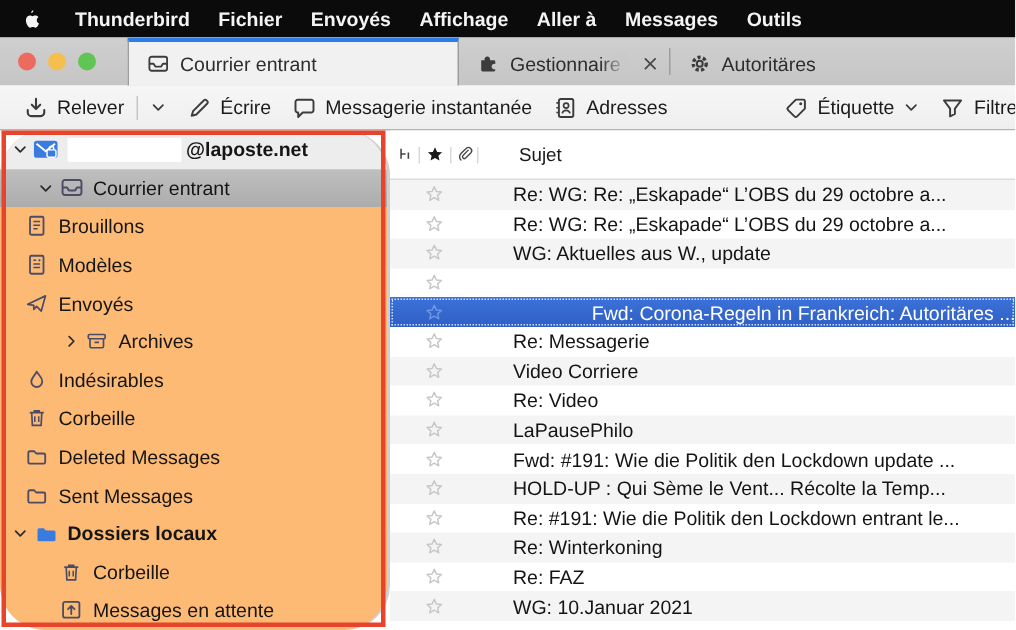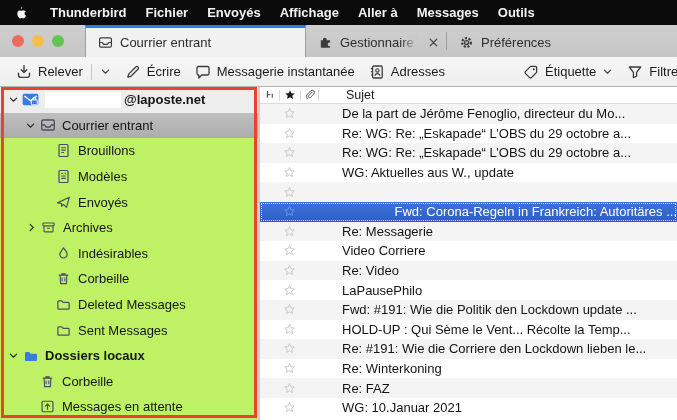--- a/index.html
+++ b/index.html
@@ -38,35 +38,35 @@
   .tbtn { display:flex; align-items:center; gap:6px; padding:0 7px; height:24px; flex:0 0 auto; }
   .tbtn svg { flex:0 0 auto; color:#3c3c3c; }
   .tdiv { width:1px; height:16px; background:#c6c6c6; margin:0 2px; }
   .chev { color:#555; }
   .spacer70 { width:64px; flex:0 0 auto; }
 
   
   .main { position:relative; display:flex; height:333px; }
 
   
-  .sidebar { width:260px; flex:0 0 auto; background:#bef264; border-right:2px solid #cfcfcf; overflow:hidden; }
+  .sidebar { width:260px; flex:0 0 auto; background:#fdba74; border-right:2px solid #cfcfcf; overflow:hidden;border-radius:30px; }
   .srow { height:25.6px; display:flex; align-items:center; font-size:13px; color:#151515; }
   .srow .twisty { width:15px; display:inline-flex; justify-content:center; flex:0 0 auto; color:#2c2c2c; }
   .srow .ficon { width:19px; display:inline-flex; justify-content:center; margin-right:5px; flex:0 0 auto; color:#4c4c66; }
   .srow .ficon.blue { color:#3a7be0; }
-  .lvl0 { padding-left:6px; } .lvl1 { padding-left:23px; } .lvl2 { padding-left:39px; }
+  .lvl0 { padding-left:6px; } .lvl1 { padding-left:23px; } .lvl2 { }
   .srow.sel { background:linear-gradient(#bfbfbf,#acacac); }
   .srow.bold { font-weight:700; }
   .redact { display:inline-block; width:76px; height:16px; background:#ffffff; border-radius:1px; margin-right:3px; }
   .annotation { position:absolute; left:1px; top:0; width:256px; height:331px;
                 border:3px solid var(--annotation,#e8432c); pointer-events:none; z-index:20; }
 
   
   .list { flex:1; background:#ffffff; display:flex; flex-direction:column; overflow:hidden; }
-  .lheader { height:17px; display:flex; align-items:center; border-bottom:1px solid #dcdcdc; color:#1a1a1a;
+  .lheader { height:33px; display:flex; align-items:center; border-bottom:1px solid #dcdcdc; color:#1a1a1a;
              font-size:12.5px; flex:0 0 auto; }
   .hc { display:inline-flex; justify-content:center; align-items:center; color:#333; }
   .hsep { width:1px; height:11px; background:#d9d9d9; }
   .cth { width:19px; } .cst { width:20px; } .ccl { width:17px; }
   .hsubject { padding-left:27px; }
   .mrow { height:19.6px; display:flex; align-items:center; font-size:13px; color:#141414; white-space:nowrap; }
   .mrow:nth-child(odd) { background:#f4f4f5; }
   .mrow .cell { flex:0 0 auto; display:inline-flex; justify-content:center; }
   .mrow .star { color:#c7c7ca; }
   .mrow .marker { width:17px; padding-left:26px; flex:0 0 auto; display:inline-flex; justify-content:center; }
@@ -225,21 +225,21 @@
       <span class="lbl">Gestionnaire de modules</span>
       <svg class="close" width="13" height="13" style="color:#4a4a4a">
           <use href="#i-close"></use>
         </svg>
     </div>
     <div class="tabsep"></div>
     <div class="tab t3">
       <svg width="15" height="15" style="color:#3c3c3c">
           <use href="#i-gear"></use>
         </svg>
-      <span>Préférences</span>
+      <span>Autoritäres</span>
     </div>
     <div class="tabrest"></div>
   </div>
 
   <div class="toolbar">
     <div class="tbtn">
       <svg width="16" height="16">
           <use href="#i-getmail"></use>
         </svg>
       <span>Relever</span>
@@ -334,21 +334,21 @@
       </div>
       <div class="srow lvl2">
         <span class="twisty"></span>
         <span class="ficon">
             <svg width="15" height="15">
               <use href="#i-plane"></use>
             </svg>
           </span>
         <span>Envoyés</span>
       </div>
-      <div class="srow lvl2" style="padding-left:24px">
+      <div class="srow lvl2" style="padding-left:40px">
         <span class="twisty">
             <svg width="11" height="11">
               <use href="#i-chevr"></use>
             </svg>
           </span>
         <span class="ficon">
             <svg width="15" height="15">
               <use href="#i-archive"></use>
             </svg>
           </span>
@@ -450,31 +450,20 @@
       <div class="rows">
         <div class="mrow">
             <span class="cell cth"></span>
             <span class="cell cst">
               <svg class="star" width="13" height="13">
                 <use href="#i-staro"></use>
               </svg>
             </span>
             <span class="cell ccl"></span>
             <span class="marker"></span>
-            <span class="subj">De la part de Jérôme Fenoglio, directeur du Mo...</span>
-          </div>
-        <div class="mrow">
-            <span class="cell cth"></span>
-            <span class="cell cst">
-              <svg class="star" width="13" height="13">
-                <use href="#i-staro"></use>
-              </svg>
-            </span>
-            <span class="cell ccl"></span>
-            <span class="marker"></span>
             <span class="subj">Re: WG: Re: „Eskapade“ L’OBS du 29 octobre a...</span>
           </div>
         <div class="mrow">
             <span class="cell cth"></span>
             <span class="cell cst">
               <svg class="star" width="13" height="13">
                 <use href="#i-staro"></use>
               </svg>
             </span>
             <span class="cell ccl"></span>
@@ -597,21 +586,21 @@
           </div>
         <div class="mrow">
             <span class="cell cth"></span>
             <span class="cell cst">
               <svg class="star" width="13" height="13">
                 <use href="#i-staro"></use>
               </svg>
             </span>
             <span class="cell ccl"></span>
             <span class="marker"></span>
-            <span class="subj">Re: #191: Wie die Corriere den Lockdown lieben le...</span>
+            <span class="subj">Re: #191: Wie die Politik den Lockdown entrant le...</span>
           </div>
         <div class="mrow">
             <span class="cell cth"></span>
             <span class="cell cst">
               <svg class="star" width="13" height="13">
                 <use href="#i-staro"></use>
               </svg>
             </span>
             <span class="cell ccl"></span>
             <span class="marker forwarded">

